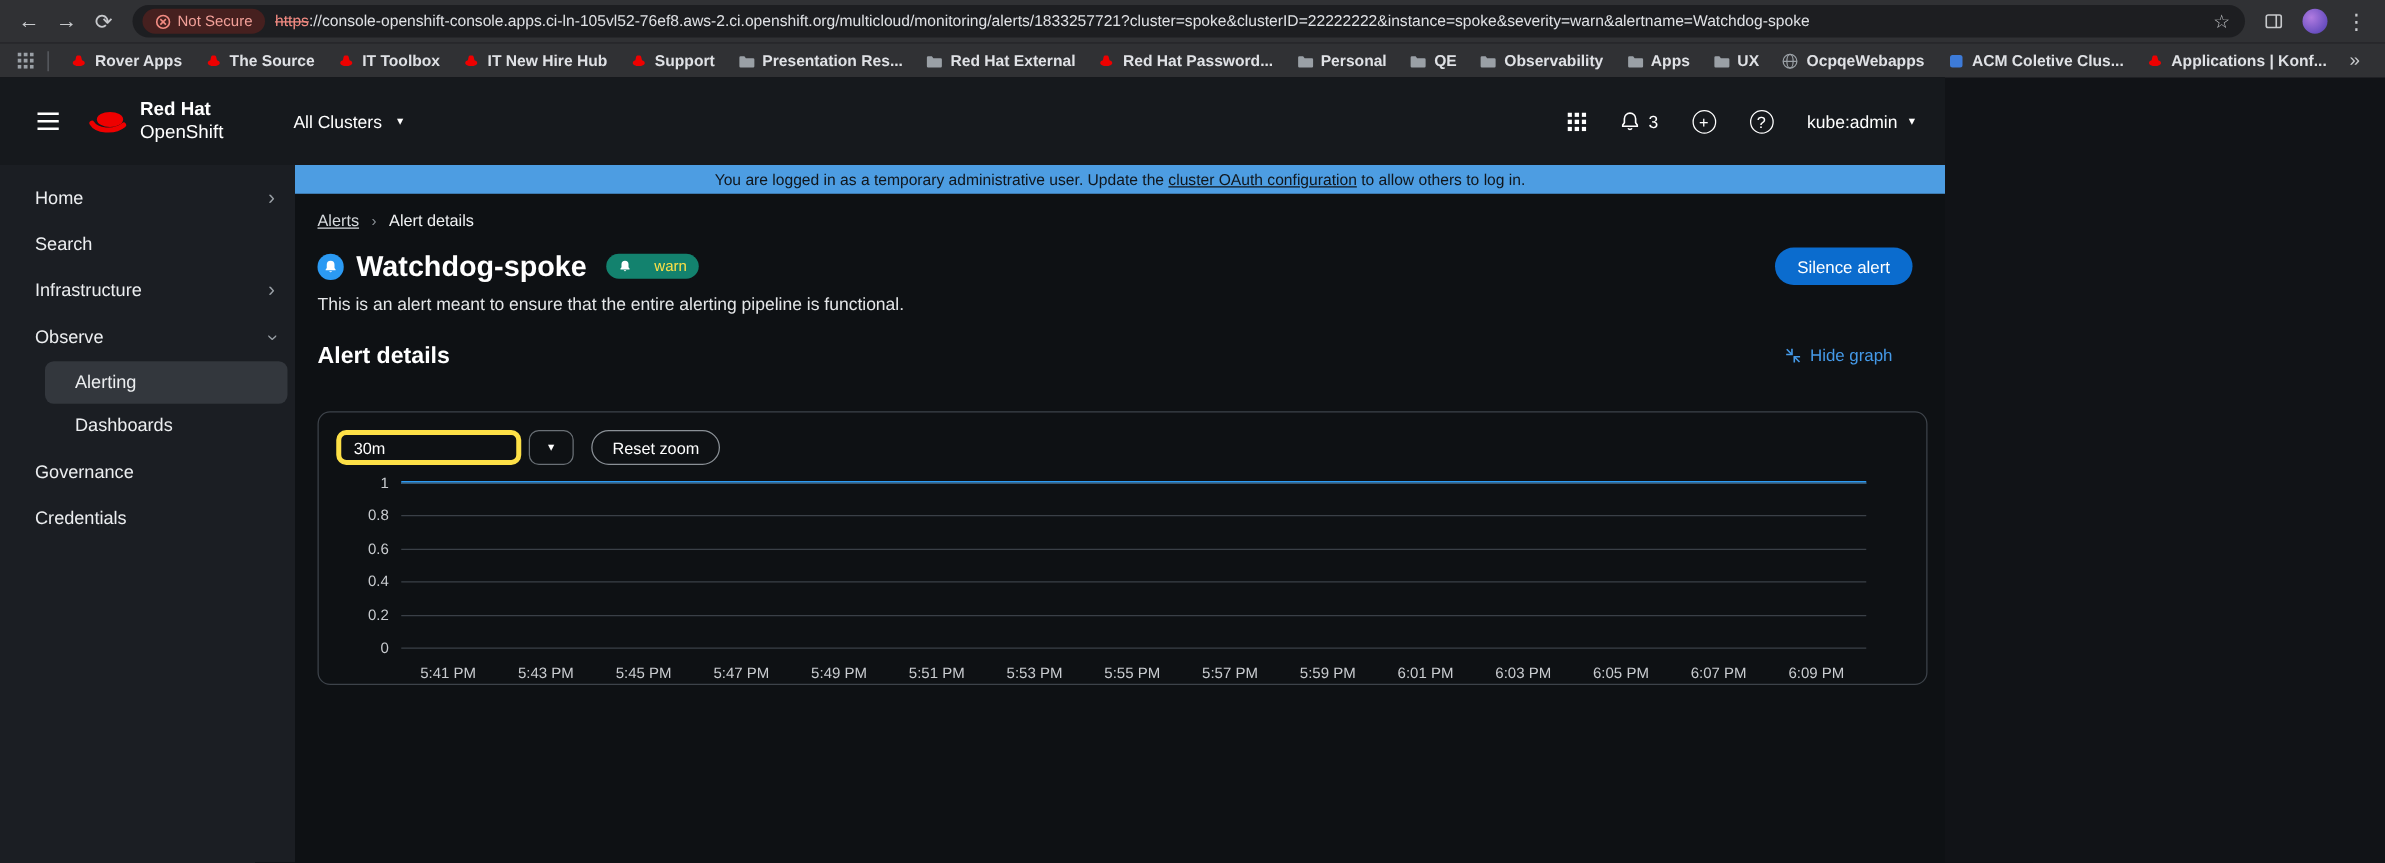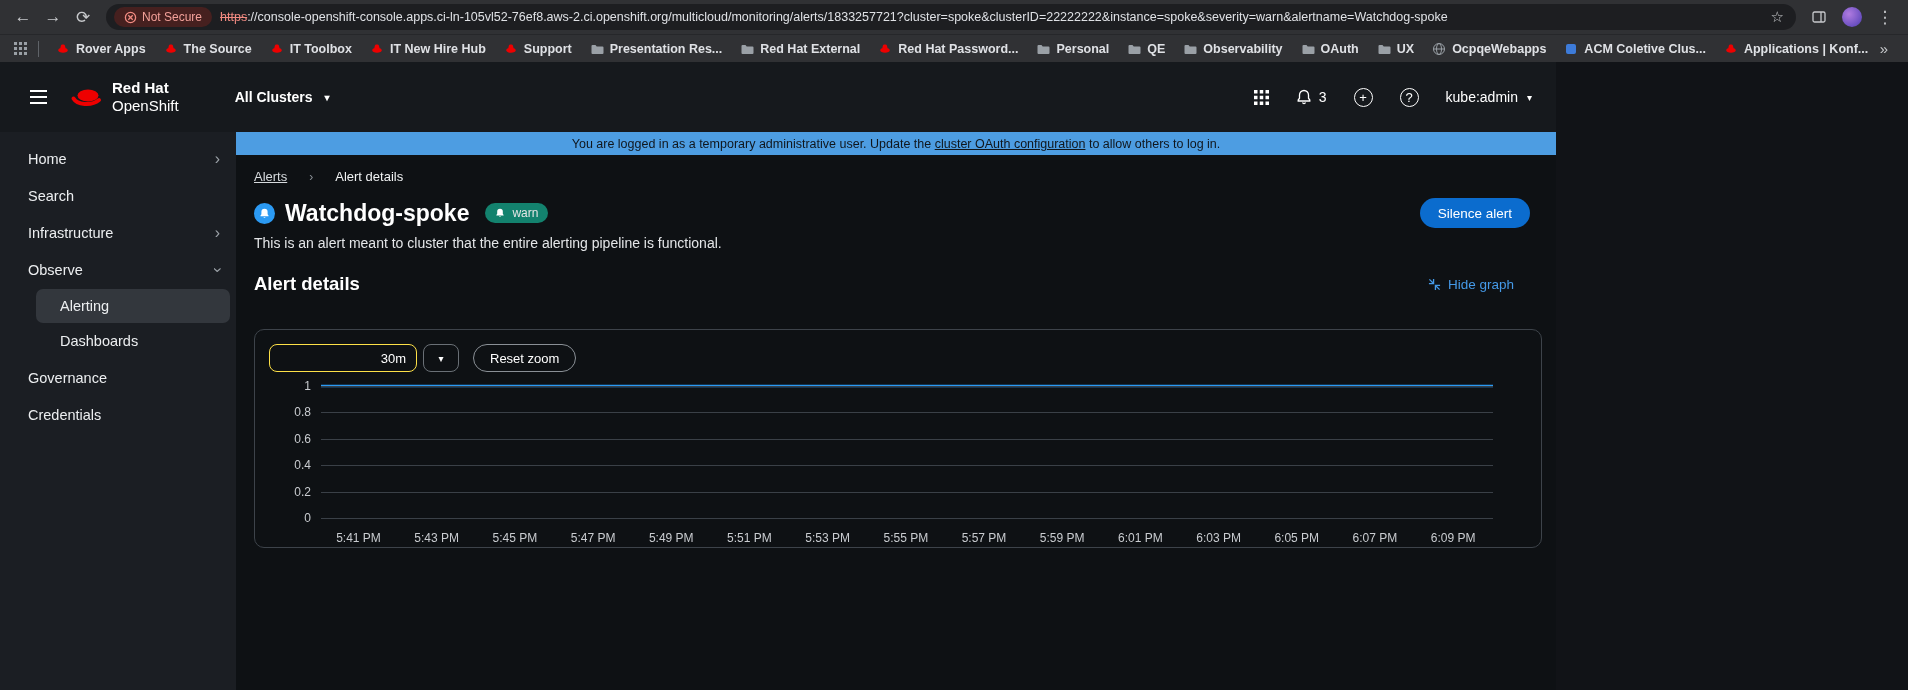--- a/index.html
+++ b/index.html
@@ -33,21 +33,21 @@
   
   .app { width:1556px; background:#0e1114; }
   .masthead { height:70px; background:#16191d; display:flex; align-items:center;
     padding:0 24px; }
   .hamburger { display:flex; flex-direction:column; gap:4px; cursor:pointer; padding:6px; }
   .hamburger i { display:block; width:17px; height:2px; background:#fff; }
   .brand { display:flex; align-items:center; gap:9px; margin-left:16px; color:#fff; }
   .brand-text { font-size:15px; line-height:1.2; }
   .brand-text .b1 { font-weight:bold; }
   .cluster-sel { margin-left:56px; color:#fff; font-size:14px; display:flex; gap:12px;
-    align-items:center; cursor:pointer;font-weight:bold; }
+    align-items:center; cursor:pointer; }
   .caret { font-size:10px; color:#fff; }
   .mast-right { margin-left:auto; display:flex; align-items:center; gap:27px; color:#fff; }
   .bell-wrap { display:flex; gap:7px; align-items:center; font-size:14px; cursor:pointer; }
   .circle-icon { width:19px; height:19px; border:1.5px solid #fff; border-radius:50%;
     display:flex; align-items:center; justify-content:center; font-size:13px; cursor:pointer; }
   .user { display:flex; gap:9px; align-items:center; font-size:14px; cursor:pointer; }
 
   .body-row { display:flex; height:558px; }
   .sidebar { width:236px; background:#1b1e23; padding-top:8px; flex-shrink:0; }
   .nav-item { height:37px; display:flex; align-items:center; padding:0 16px 0 28px;
@@ -55,45 +55,45 @@
   .nav-item .chev { margin-left:auto; color:#9aa0a6; font-size:16px; line-height:1; }
   .chev.down { transform:rotate(90deg); }
   .nav-item.child { height:34px; margin:1px 6px 1px 36px; padding:0 10px 0 24px; border-radius:7px; }
   .nav-item.selected { background:#33373d; }
 
   .content { flex:1; display:flex; flex-direction:column; min-width:0; background:#0e1114; }
   .banner { height:23px; background:#4d9de2; color:#10161c; font-size:12.5px;
     display:flex; align-items:center; justify-content:center; white-space:pre; }
   .banner .link { text-decoration:underline; cursor:pointer; }
   .page { padding:14px 14px 0 18px; }
-  .breadcrumb { font-size:13px; display:flex; align-items:center; gap:22px; }
+  .breadcrumb { font-size:13px; display:flex; align-items:center; gap:10px; }
   .crumb-link { text-decoration:underline; color:#d6dadd; cursor:pointer; }
   .breadcrumb .sep { color:#8a9096; font-size:12px; }
   .crumb-current { color:#f1f3f4; }
 
   .title-row { display:flex; align-items:center; gap:10px; margin-top:14px; }
   .sev-circle { width:21px; height:21px; border-radius:50%; background:#2b9af3;
     display:flex; align-items:center; justify-content:center; flex-shrink:0; }
   h1 { font-size:23px; color:#fff; font-weight:700; }
-  .badge { display:flex; align-items:center; gap:7px; background:#13826e; color:#e5e5e5;
+  .badge { display:flex; align-items:center; gap:18px; background:#13826e; color:#fde047;
     font-size:12px; padding:3px 10px; border-radius:12px; margin-left:6px; }
   .silence-btn { margin-left:auto; margin-right:12px; background:#0b6cce; color:#fff;
     border:none; border-radius:15px; height:30px; padding:0 18px; font-size:13.5px;
     font-family:inherit; cursor:pointer; }
   .desc { margin-top:7px; color:#e4e6e8; font-size:14px; }
   .section-row { display:flex; align-items:center; margin-top:22px; }
   .section-title { font-size:18.5px; font-weight:700; color:#fff; }
   .hide-graph { margin-left:auto; margin-right:28px; color:#459ae8; font-size:13.5px;
     display:flex; align-items:center; gap:7px; cursor:pointer; }
 
   .card { margin-top:34px; border:1px solid #3d434a; border-radius:10px; padding:14px;
     height:219px; }
   .controls { display:flex; align-items:center; }
-  .range-input { width:148px; height:28px; background:transparent; border:1px solid #fde047;
-    border-radius:8px; color:#fff; font-size:13px; padding:0 10px; font-family:inherit;text-align:right; }
+  .range-input { width:148px; height:28px; background:transparent; border:4px solid #fde047;
+    border-radius:8px; color:#fff; font-size:13px; padding:0 10px; font-family:inherit; }
   .caret-btn { width:36px; height:28px; border:1px solid #6a7076; border-radius:8px;
     background:transparent; color:#fff; display:flex; align-items:center; justify-content:center;
     font-size:10px; margin-left:6px; cursor:pointer; }
   .reset-btn { height:28px; border:1px solid #8a9096; border-radius:14px; background:transparent;
     color:#fff; font-size:13px; padding:0 16px; margin-left:14px; font-family:inherit; cursor:pointer; }
 
   .chart-wrap { margin-top:14px; }
   #plot { position:relative; height:132px; margin:0 34px 0 52px; }
   .grid-line { position:absolute; left:0; right:0; height:1px; background:#3a4047; }
   .y-label { position:absolute; right:calc(100% + 10px); transform:translateY(-50%);
@@ -239,21 +239,21 @@
           </svg>
         </span>
         <span>Observability</span>
       </div>
       <div class="bm">
         <span style="display: flex;">
           <svg width="14" height="14" viewBox="0 0 14 14">
             <path d="M1.5 11V4a1 1 0 0 1 1-1h3l1.2 1.5h5.8a1 1 0 0 1 1 1V11a1 1 0 0 1-1 1h-10a1 1 0 0 1-1-1z" fill="#9aa0a6"></path>
           </svg>
         </span>
-        <span>OAuth</span>
+        <span>Apps</span>
       </div>
       <div class="bm">
         <span style="display: flex;">
           <svg width="14" height="14" viewBox="0 0 14 14">
             <path d="M1.5 11V4a1 1 0 0 1 1-1h3l1.2 1.5h5.8a1 1 0 0 1 1 1V11a1 1 0 0 1-1 1h-10a1 1 0 0 1-1-1z" fill="#9aa0a6"></path>
           </svg>
         </span>
         <span>UX</span>
       </div>
       <div class="bm">
@@ -394,21 +394,21 @@
             <span style="display:flex;">
               <svg width="10" height="10" viewBox="0 0 16 16">
                   <path d="M8 1a4.5 4.5 0 0 0-4.5 4.5v3.7L2.2 11v1h11.6v-1l-1.3-1.8V5.5A4.5 4.5 0 0 0 8 1zM6.4 13.2a1.7 1.7 0 0 0 3.2 0z" fill="#fff"></path>
                 </svg>
             </span>
             <span>warn</span>
           </span>
           <button class="silence-btn">Silence alert</button>
         </div>
 
-        <div class="desc">This is an alert meant to cluster that the entire alerting pipeline is functional.</div>
+        <div class="desc">This is an alert meant to ensure that the entire alerting pipeline is functional.</div>
 
         <div class="section-row">
           <span class="section-title">Alert details</span>
           <span class="hide-graph">
             <span style="display:flex;">
               <svg width="13" height="13" viewBox="0 0 14 14" fill="none" stroke="#459ae8" stroke-width="1.4">
                   <path d="M6 1v5H1"></path>
                   <path d="M6 6 1.5 1.5"></path>
                   <path d="M8 13V8h5"></path>
                   <path d="M8 8l4.5 4.5"></path>

